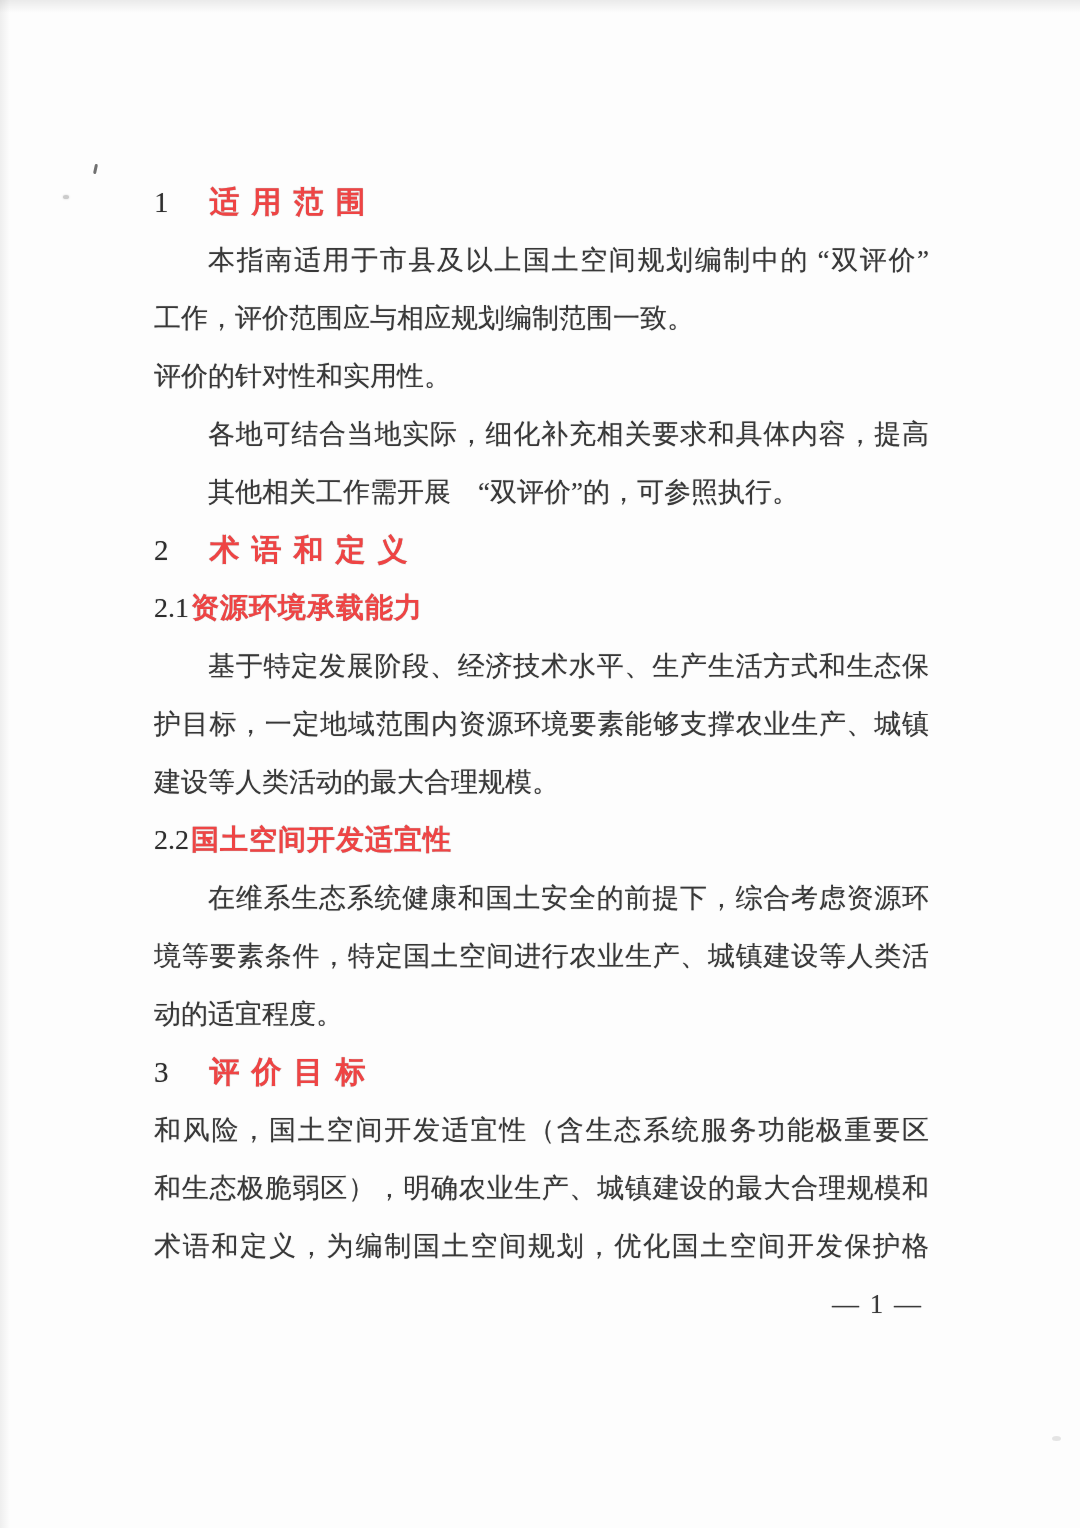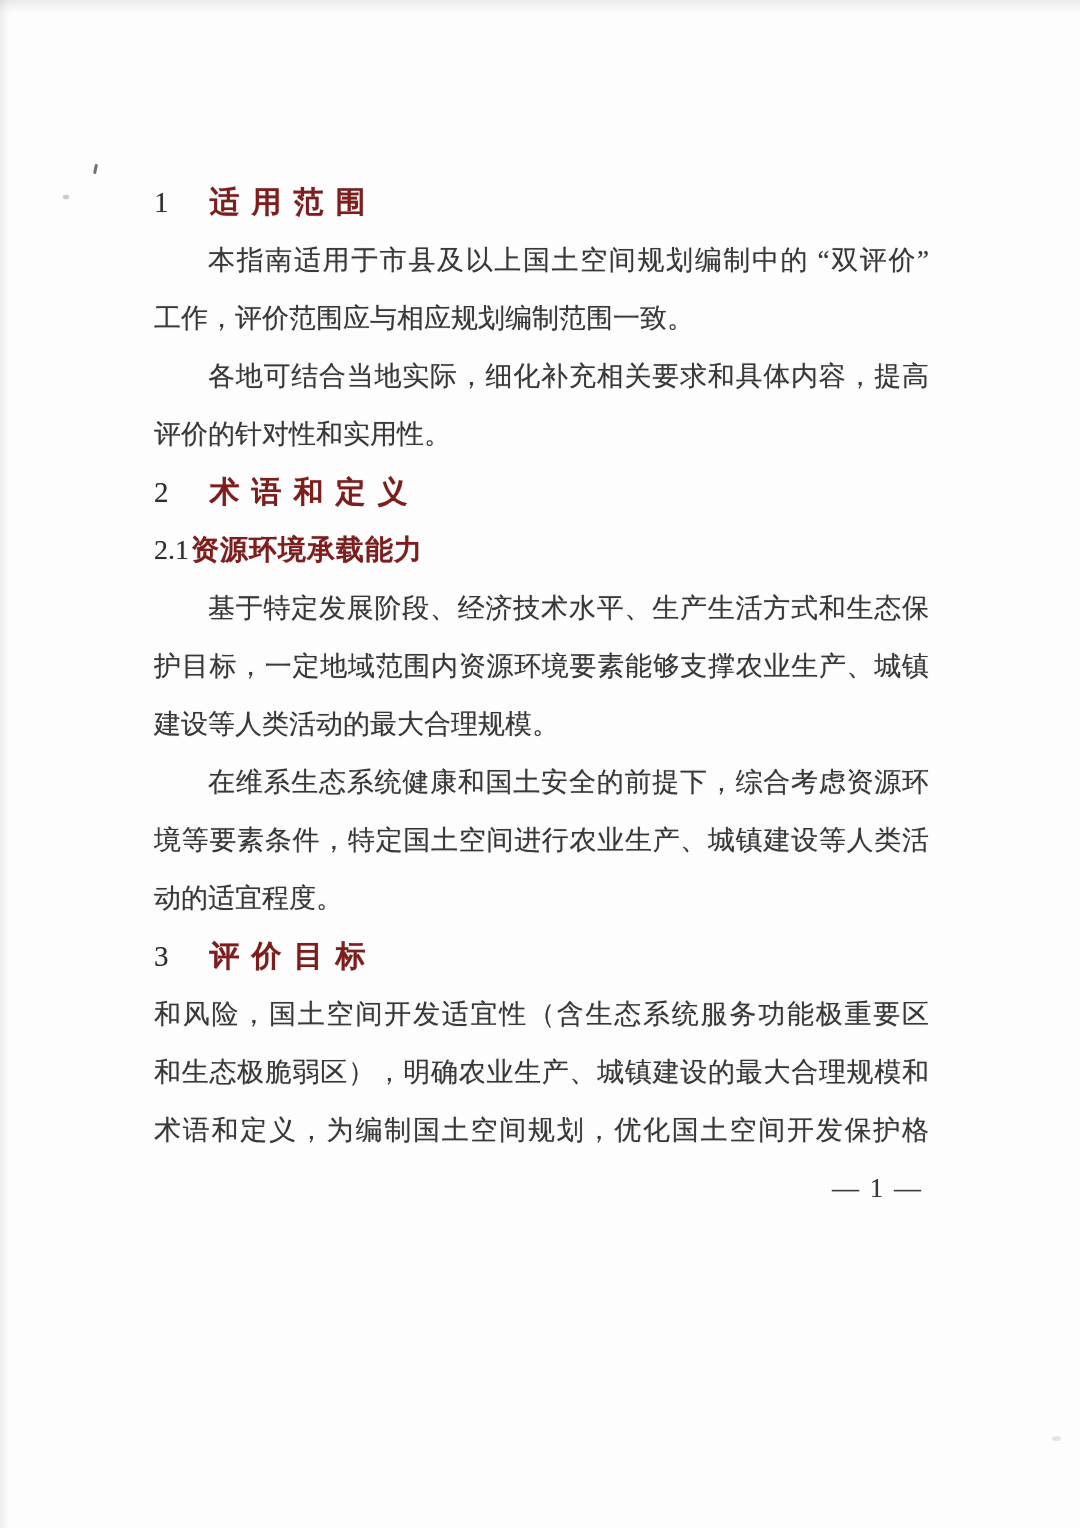--- a/index.html
+++ b/index.html
@@ -50,21 +50,21 @@
     font-family: "Liberation Serif", "DejaVu Serif", serif;
     font-weight: 400;
     color: #2e2e2e;
   }
   .line.h1 .hnum { font-size: 29px; margin-right: 41px; }
   .line.h2 .hnum { font-size: 28px; margin-right: 2px; }
   .line.h1 .htitle,
   .line.h2 .htitle {
     font-family: Liberation Serif, serif;
     font-weight: 700;
-    color: #7f1d1d;
+    color: #ef4444;
   }
   .line.h1 .htitle { font-size: 30px; letter-spacing: 12px; }
   .line.h2 .htitle { font-size: 28px; letter-spacing: 1px; text-align: center; }
   .line.footer {
     text-align: right;
     padding-right: 6px;
     font-size: 27px;
     color: #3a3a3a;
     letter-spacing: 2px;
   }
@@ -99,27 +99,29 @@
   <div class="edge-left"></div>
 
   <div class="speck-tick"></div>
   <div class="speck-dot"></div>
   <div class="speck-lower"></div>
 
   <div class="content">
       <div class="line h1"><span class="hnum">1</span><span class="htitle">适用范围</span></div>
       <div class="line body indent justify">本指南适用于市县及以上国土空间规划编制中的 “双评价”</div>
       <div class="line body">工作，评价范围应与相应规划编制范围一致。</div>
+      <div class="line body">评价的针对性和实用性。</div>
       <div class="line body indent justify">各地可结合当地实际，细化补充相关要求和具体内容，提高</div>
-      <div class="line body">评价的针对性和实用性。</div>
+      <div class="line body indent">其他相关工作需开展　“双评价”的，可参照执行。</div>
       <div class="line h1"><span class="hnum">2</span><span class="htitle">术语和定义</span></div>
       <div class="line h2"><span class="hnum">2.1</span><span class="htitle">资源环境承载能力</span></div>
       <div class="line body indent justify">基于特定发展阶段、经济技术水平、生产生活方式和生态保</div>
       <div class="line body justify">护目标，一定地域范围内资源环境要素能够支撑农业生产、城镇</div>
       <div class="line body">建设等人类活动的最大合理规模。</div>
+      <div class="line h2"><span class="hnum">2.2</span><span class="htitle">国土空间开发适宜性</span></div>
       <div class="line body indent justify">在维系生态系统健康和国土安全的前提下，综合考虑资源环</div>
       <div class="line body justify">境等要素条件，特定国土空间进行农业生产、城镇建设等人类活</div>
       <div class="line body">动的适宜程度。</div>
       <div class="line h1"><span class="hnum">3</span><span class="htitle">评价目标</span></div>
       <div class="line body justify">和风险，国土空间开发适宜性（含生态系统服务功能极重要区</div>
       <div class="line body justify">和生态极脆弱区），明确农业生产、城镇建设的最大合理规模和</div>
       <div class="line body justify">术语和定义，为编制国土空间规划，优化国土空间开发保护格局，</div>
       <div class="line footer">— 1 —</div>
     </div>
 </div>

